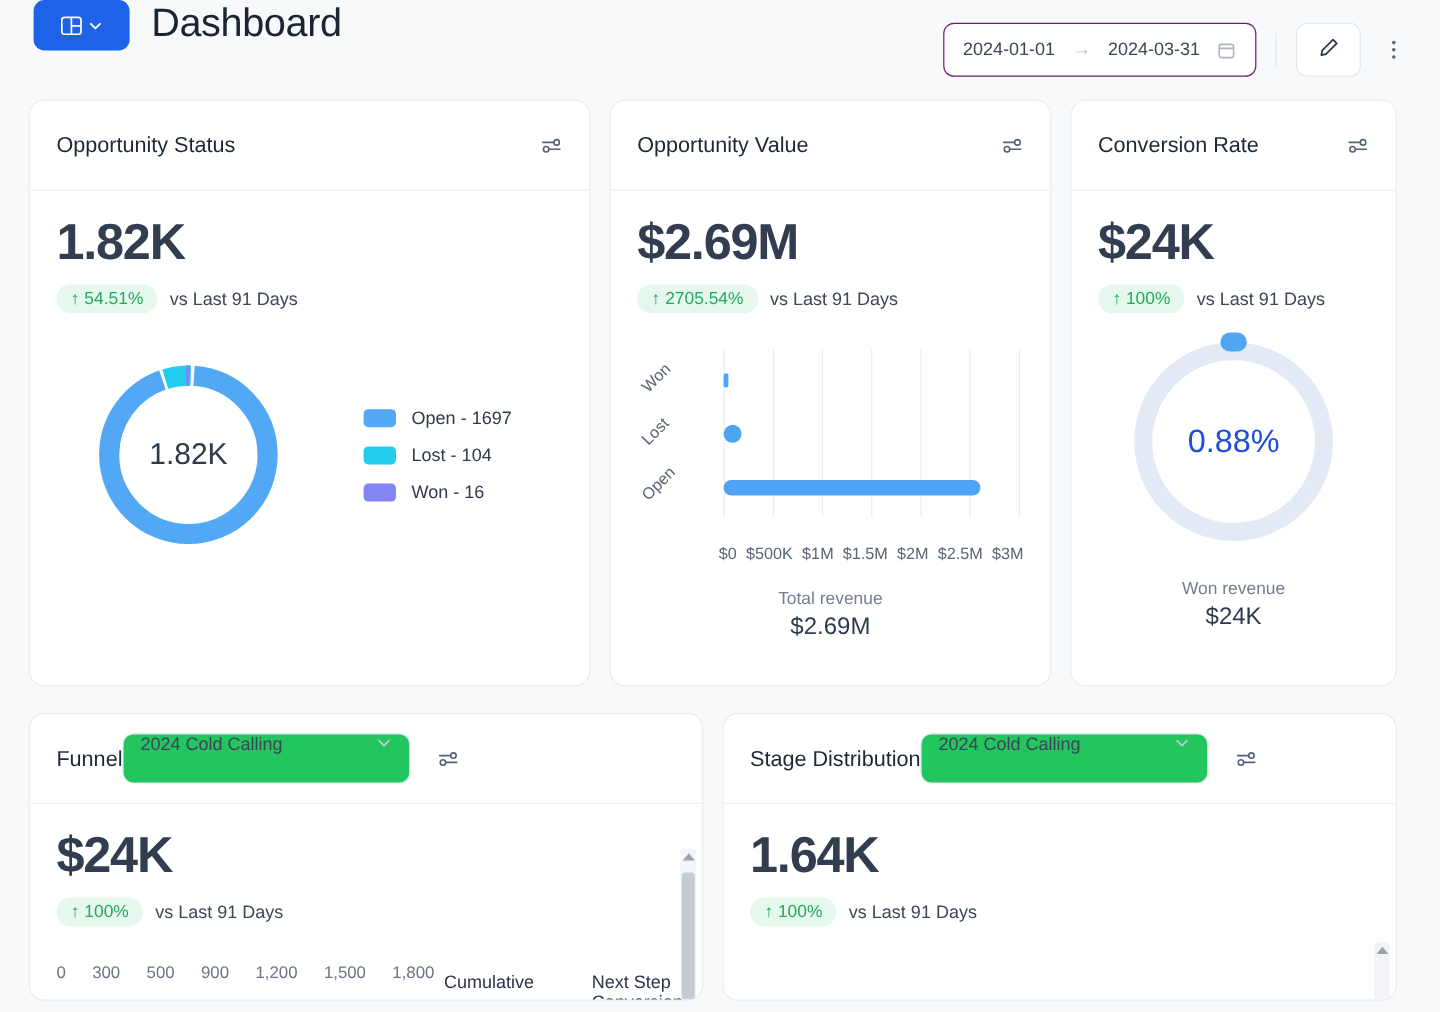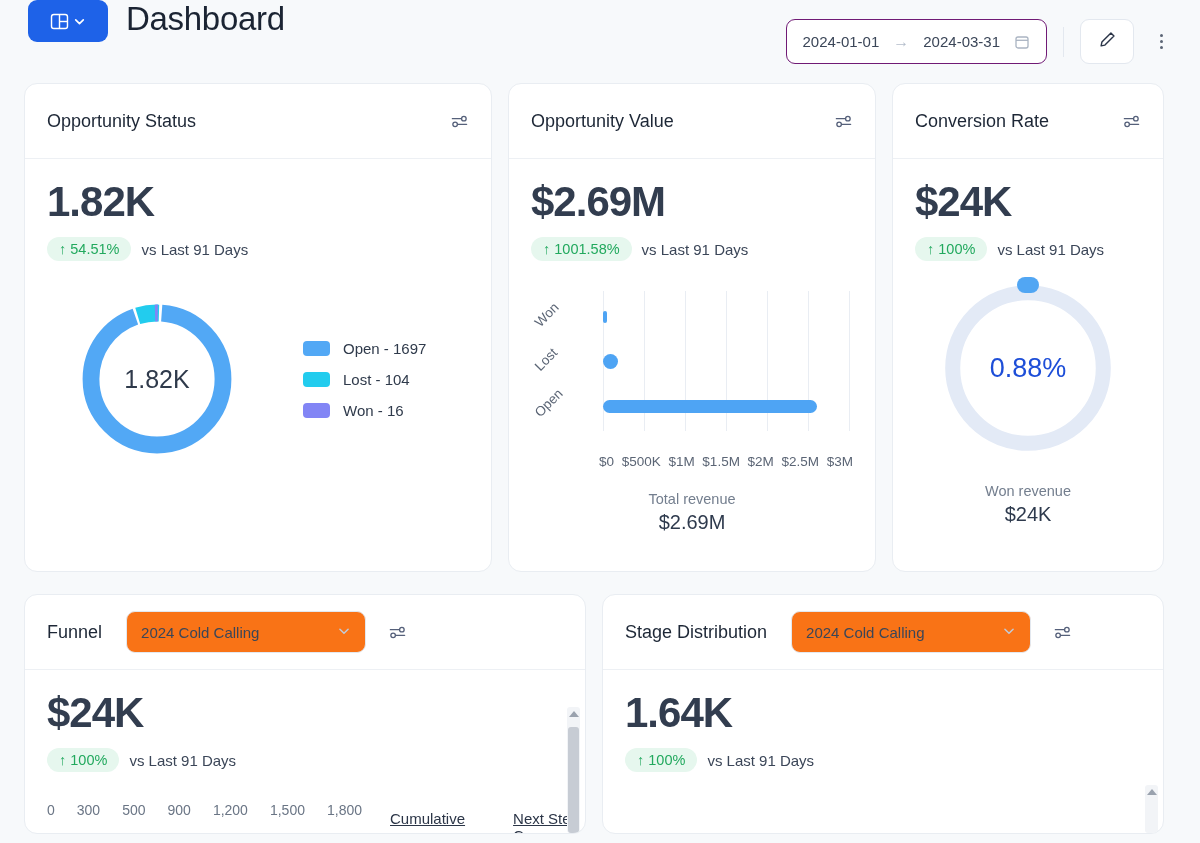--- a/index.html
+++ b/index.html
@@ -82,29 +82,28 @@
   .card-head {
     height: 75px;
     display: flex; align-items: center;
     padding: 0 22px;
     border-bottom: 1px solid #edf0f4;
   }
   .card-title {
     font-size: 18px; font-weight: 400; color: #1d2736;
   }
   .head-select {
-    margin-left: 24px;
     height: 42px; min-width: 240px;
     border: 1px solid #e3e8ef;
     border-radius: 9px;
-    display: flex; align-items: center;
+    display: flex; align-items: flex-start;
     padding: 0 14px;
     font-size: 15px; color: #3b4658;
     cursor: pointer;
-    background: #f97316;
+    background: #22c55e;
   }
   .head-select .chev { margin-left: auto; color: #c2cad6; }
   .sliders-icon { margin-left: auto; cursor: pointer; display: flex; }
   .head-select + .sliders-icon { margin-left: 22px; }
 
   .card-body { padding: 22px; }
 
   .bignum {
     font-size: 42px; font-weight: 700;
     color: #323d4f; letter-spacing: -1px;
@@ -176,22 +175,22 @@
   }
 
   
   .funnel-axis {
     display: flex; gap: 22px;
     font-size: 14px; color: #6a7585;
     margin-top: 30px;
   }
   .funnel-cols {
     display: flex; align-items: flex-start; gap: 48px;
-    margin-left: 28px;
-    font-size: 15px; color: #2b3547; text-decoration: underline;
+    margin-left: 8px;
+    font-size: 15px; color: #2b3547;
   }
   .funnel-cols div { line-height: 1.15; }
   .vscroll {
     position: absolute; right: 5px; top: 112px; bottom: 0;
     width: 13px; background: #f2f4f7; border-radius: 3px;
   }
   .vscroll .thumb {
     position: absolute; left: 1px; right: 1px; top: 20px; bottom: 0;
     background: #c7ccd4; border-radius: 3px;
   }
@@ -322,21 +321,21 @@
           <line x1="2.5" y1="7" x2="12" y2="7" stroke="#55607a" stroke-width="1.4" stroke-linecap="round"></line>
           <circle cx="14.6" cy="7" r="2.4" stroke="#55607a" stroke-width="1.4"></circle>
           <line x1="8" y1="13" x2="17.5" y2="13" stroke="#55607a" stroke-width="1.4" stroke-linecap="round"></line>
           <circle cx="5.4" cy="13" r="2.4" stroke="#55607a" stroke-width="1.4"></circle>
         </svg>
       </div>
     </div>
     <div class="card-body">
       <div class="bignum">$2.69M</div>
       <div class="delta-row">
-        <span class="badge">↑ 1001.58%</span>
+        <span class="badge">↑ 2705.54%</span>
         <span class="delta-label">vs Last 91 Days</span>
       </div>
 
       <div class="barchart">
         <div class="bc-plot">
           <div class="bc-grid">
             <i style="left:0%"></i>
               <i style="left:16.66%"></i>
               <i style="left:33.33%"></i>
             <i style="left:50%"></i>

